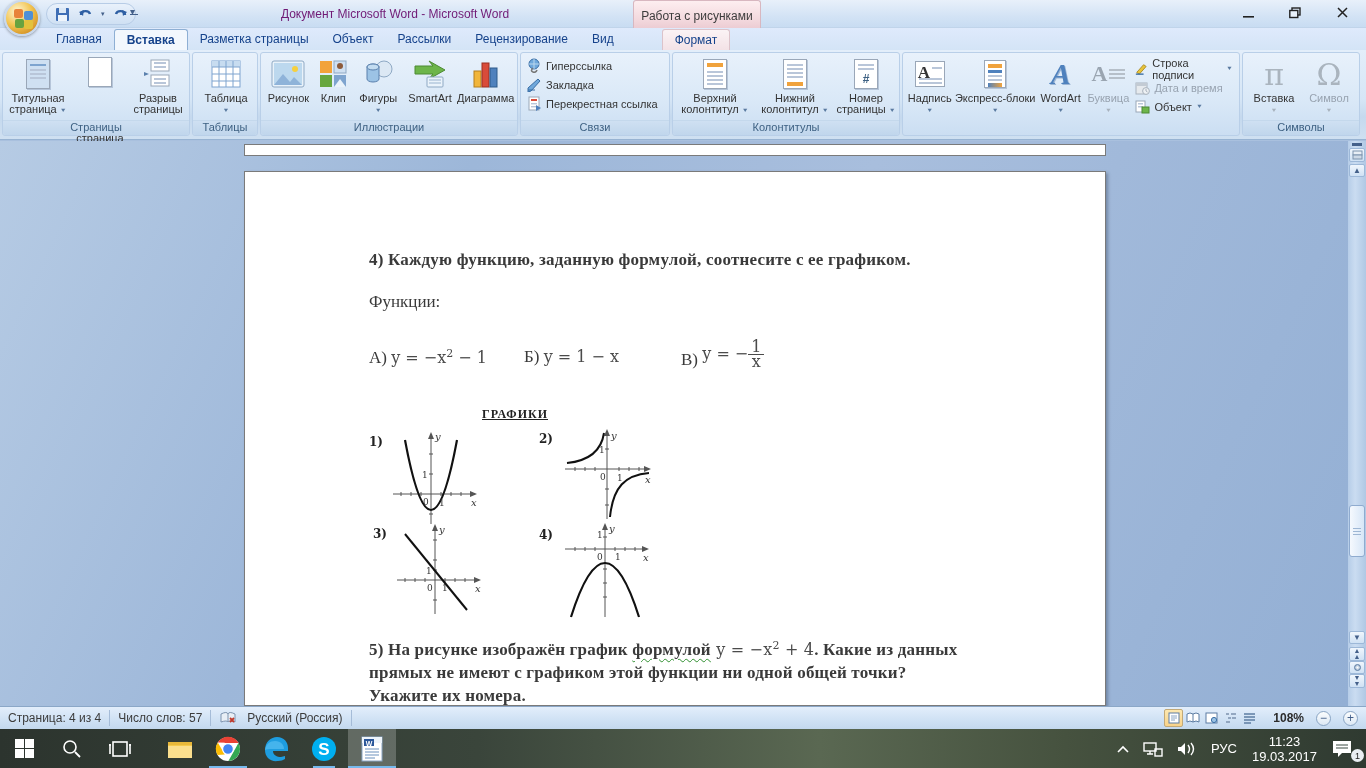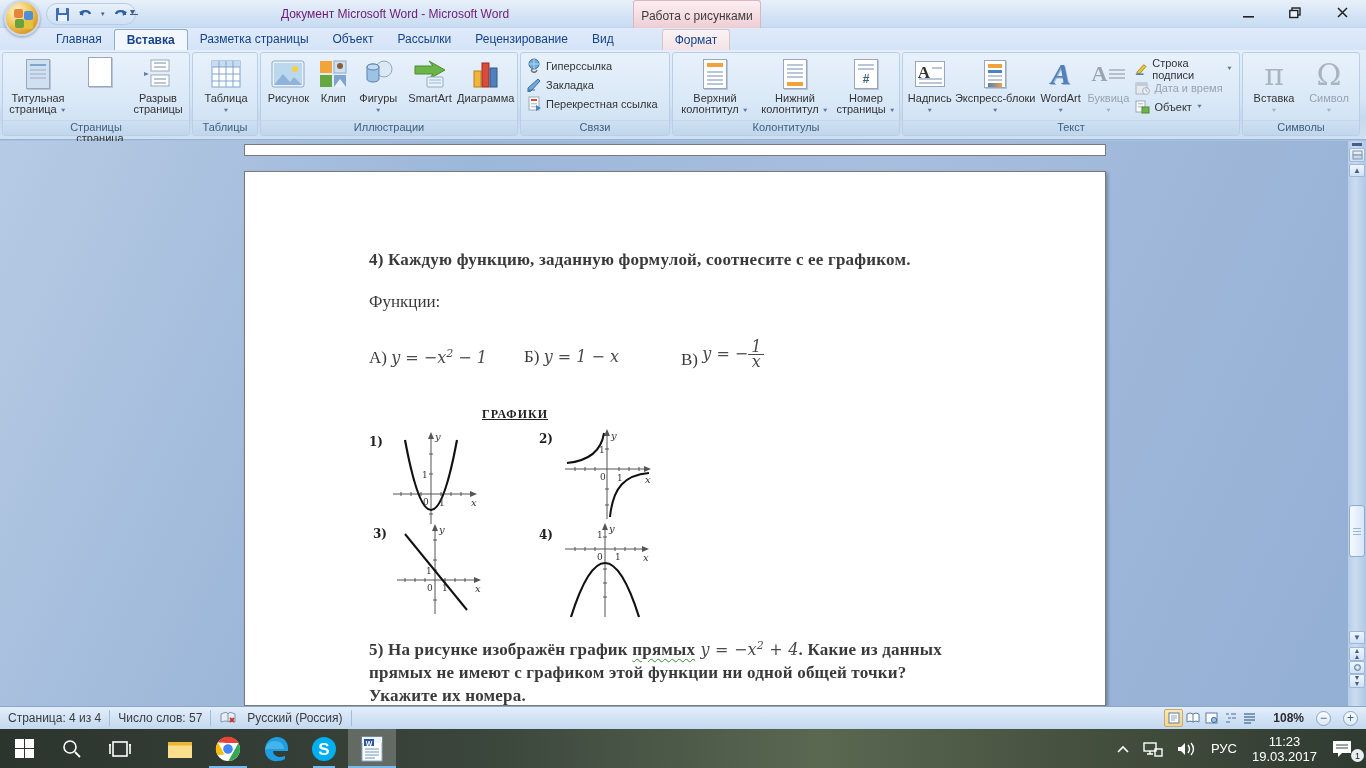--- a/index.html
+++ b/index.html
@@ -53,21 +53,21 @@
   .pgico .ln { position:absolute; left:3px; right:3px; height:2px; background:#b9c6d9; }
   .bigA { font-family:"Liberation Serif",serif; font-weight:bold; }
 
   
   #docarea { left:0; top:141px; width:1348px; height:565px; overflow:hidden;
     background:linear-gradient(115deg,#b6cbe4 0%,#9db7d9 30%,#a8bedd 55%,#93afd4 100%); }
   #page-prev { left:244px; top:3px; width:862px; height:12px; background:#fff; border:1px solid #7a7a7a; }
   #page { left:244px; top:30px; width:862px; height:535px; background:#fff; border:1px solid #7a7a7a;
     box-shadow:2px 2px 3px rgba(60,75,100,.45); font-family:"Liberation Serif",serif; color:#3a3a3a; }
   .doc-b { font-weight:bold; font-size:17px; letter-spacing:.2px; }
-  .math { font-style:italic; font-family:"DejaVu Serif",serif; color:#4a4a4a; font-weight:normal; font-size:16px; }
+  .math { font-family:"DejaVu Serif",serif; color:#4a4a4a; font-weight:normal; font-size:16px; }
   .frac { display:inline-block; vertical-align:-8px; text-align:center; line-height:14px; }
   .frac .num { display:block; border-bottom:1px solid #4a4a4a; padding:0 3px; }
   .squig { text-decoration:underline wavy #2f8f2f 1px; text-underline-offset:3px; }
   .gplot { position:absolute; }
   .gnum { position:absolute; font-weight:bold; font-size:12px; color:#222; font-family:"DejaVu Serif",serif; }
 
   
   #vscroll { left:1348px; top:141px; width:18px; height:565px; background:linear-gradient(90deg,#b6cde8,#cadcf1 40%,#b0c8e4); }
   .sb-btn { width:16px; margin-left:1px; display:flex; align-items:center; justify-content:center;
     background:linear-gradient(#f0f6fd,#cfe1f4); border:1px solid #9db8d8; border-radius:2px; color:#44608a; }
@@ -412,21 +412,20 @@
                 <rect x="1" y="1" width="9" height="11" fill="#fff" stroke="#9aa7b8"></rect>
                 <rect x="3" y="3" width="5" height="1.5" fill="#b9c6d9"></rect>
                 <rect x="3" y="6" width="5" height="1.5" fill="#b9c6d9"></rect>
                 <rect x="7" y="7" width="7" height="6" fill="#6db54a" stroke="#4d8a33"></rect>
               </svg>
             <span class="rsm-t">Объект</span>
             <span class="dd">▼</span>
           </div>
         </div>
       </div>
-      <div class="rg-label">Текст</div>
     </div>
 
     <div class="rgroup" style="width:118px;">
       <div class="rg-body" style="justify-content:center;">
         <div class="rbtn-lg" style="width:56px;">
           <div class="ric">
               <span style="font-size:30px;color:#aab4be;font-family:'DejaVu Serif',serif;">π</span>
             </div>
           <div class="rlbl"><span>Вставка</span><br><span class="dd" style="color:#a8b2bd;">▼</span></div>
         </div>
@@ -526,21 +525,21 @@
           <path d="M92 26 l-7 -3 v6z" fill="#555"></path>
         <path d="M14 94 Q48 -14 82 94" fill="none" stroke="#111" stroke-width="2.2"></path>
         <text x="52" y="9" font-size="10" font-style="italic" font-family="DejaVu Serif" fill="#333">y</text>
         <text x="86" y="38" font-size="10" font-style="italic" font-family="DejaVu Serif" fill="#333">x</text>
         <text x="40" y="15" font-size="9" font-family="DejaVu Serif" fill="#333">1</text>
         <text x="40" y="37" font-size="9" font-family="DejaVu Serif" fill="#333">0</text>
         <text x="58" y="37" font-size="9" font-family="DejaVu Serif" fill="#333">1</text>
       </svg>
 
       <div class="abs doc-b" style="left:124px;top:462px;width:662px;line-height:23px;">
-        <span>5) На рисунке изображён график </span><span class="squig">прямых</span><span class="math"><span> y = −x</span><sup style="font-size:11px;">2</sup><span> + 4</span></span><span>. Какие из данных</span><br>
+        <span>5) На рисунке изображён график </span><span class="squig">формулой</span><span class="math"><span> y = −x</span><sup style="font-size:11px;">2</sup><span> + 4</span></span><span>. Какие из данных</span><br>
         <span>прямых не имеют с графиком этой функции ни одной общей точки?</span><br>
         <span>Укажите их номера.</span>
       </div>
     </div>
   </div>
 
   <div id="vscroll" class="abs">
     <div style="width:10px;height:3px;background:#44608a;margin:2px auto 2px;"></div>
     <div class="sb-btn" style="height:14px;">
       <svg width="11" height="10" viewBox="0 0 11 10">

